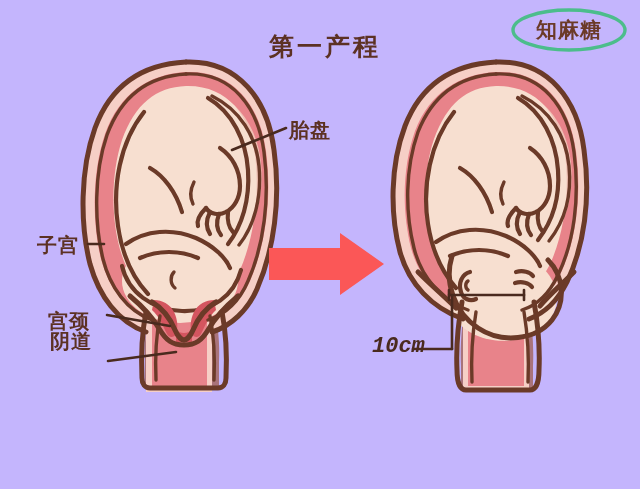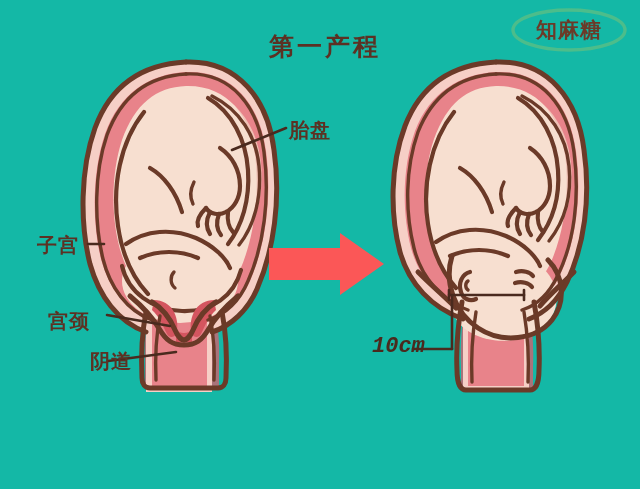--- a/index.html
+++ b/index.html
@@ -8,21 +8,21 @@
     padding: 0;
     background: #ffffff;
   }
   body {
     font-family: "Liberation Sans", "DejaVu Sans", sans-serif;
   }
   #stage {
     position: relative;
     width: 640px;
     height: 489px;
-    background: #14b8a6;
+    background: #c4b5fd;
     overflow: hidden;
   }
 
   
   .logo {
     position: absolute;
     top: 6px;
     left: 508px;
     width: 122px;
     height: 48px;
@@ -64,21 +64,21 @@
     font-size: 20px;
     font-weight: bold;
     color: #5c3123;
     letter-spacing: 1px;
     white-space: nowrap;
     font-family: "DejaVu Sans", "Liberation Sans", sans-serif;
     text-align: right;
   }
   .anno-uterus   { left: 37px;  top: 232px; font-family: Liberation Mono, monospace; }
   .anno-cervix   { left: 48px;  top: 308px; }
-  .anno-vagina   { left: 50px;  top: 348px; margin-left: 40px; }
+  .anno-vagina   { left: 50px;  top: 328px; }
   .anno-placenta { left: 289px; top: 117px; }
 
   .cm-label {
     position: absolute;
     left: 372px;
     top: 334px;
     font-size: 22px;
     font-style: italic;
     font-weight: bold;
     color: #4a2a1e;

